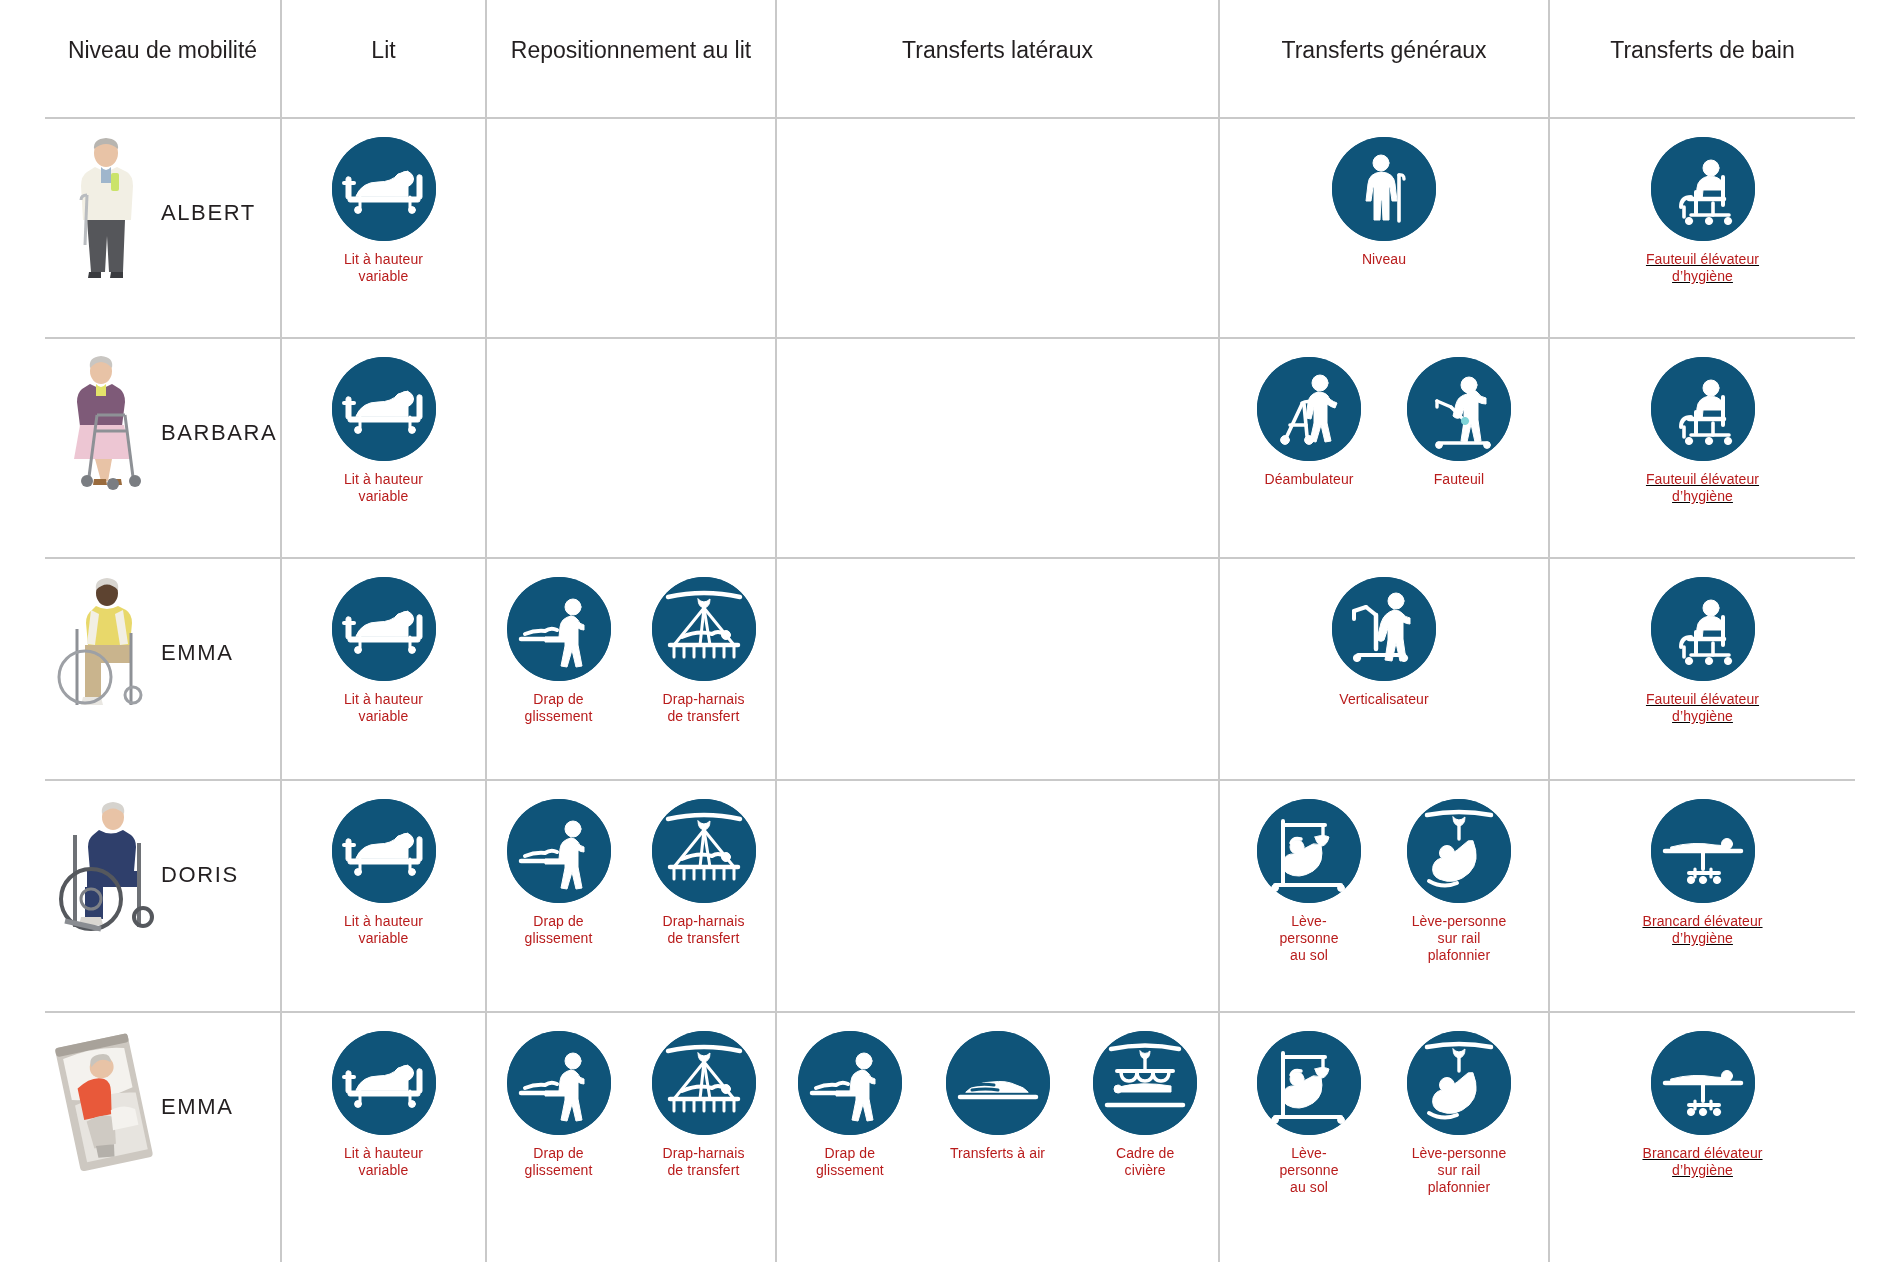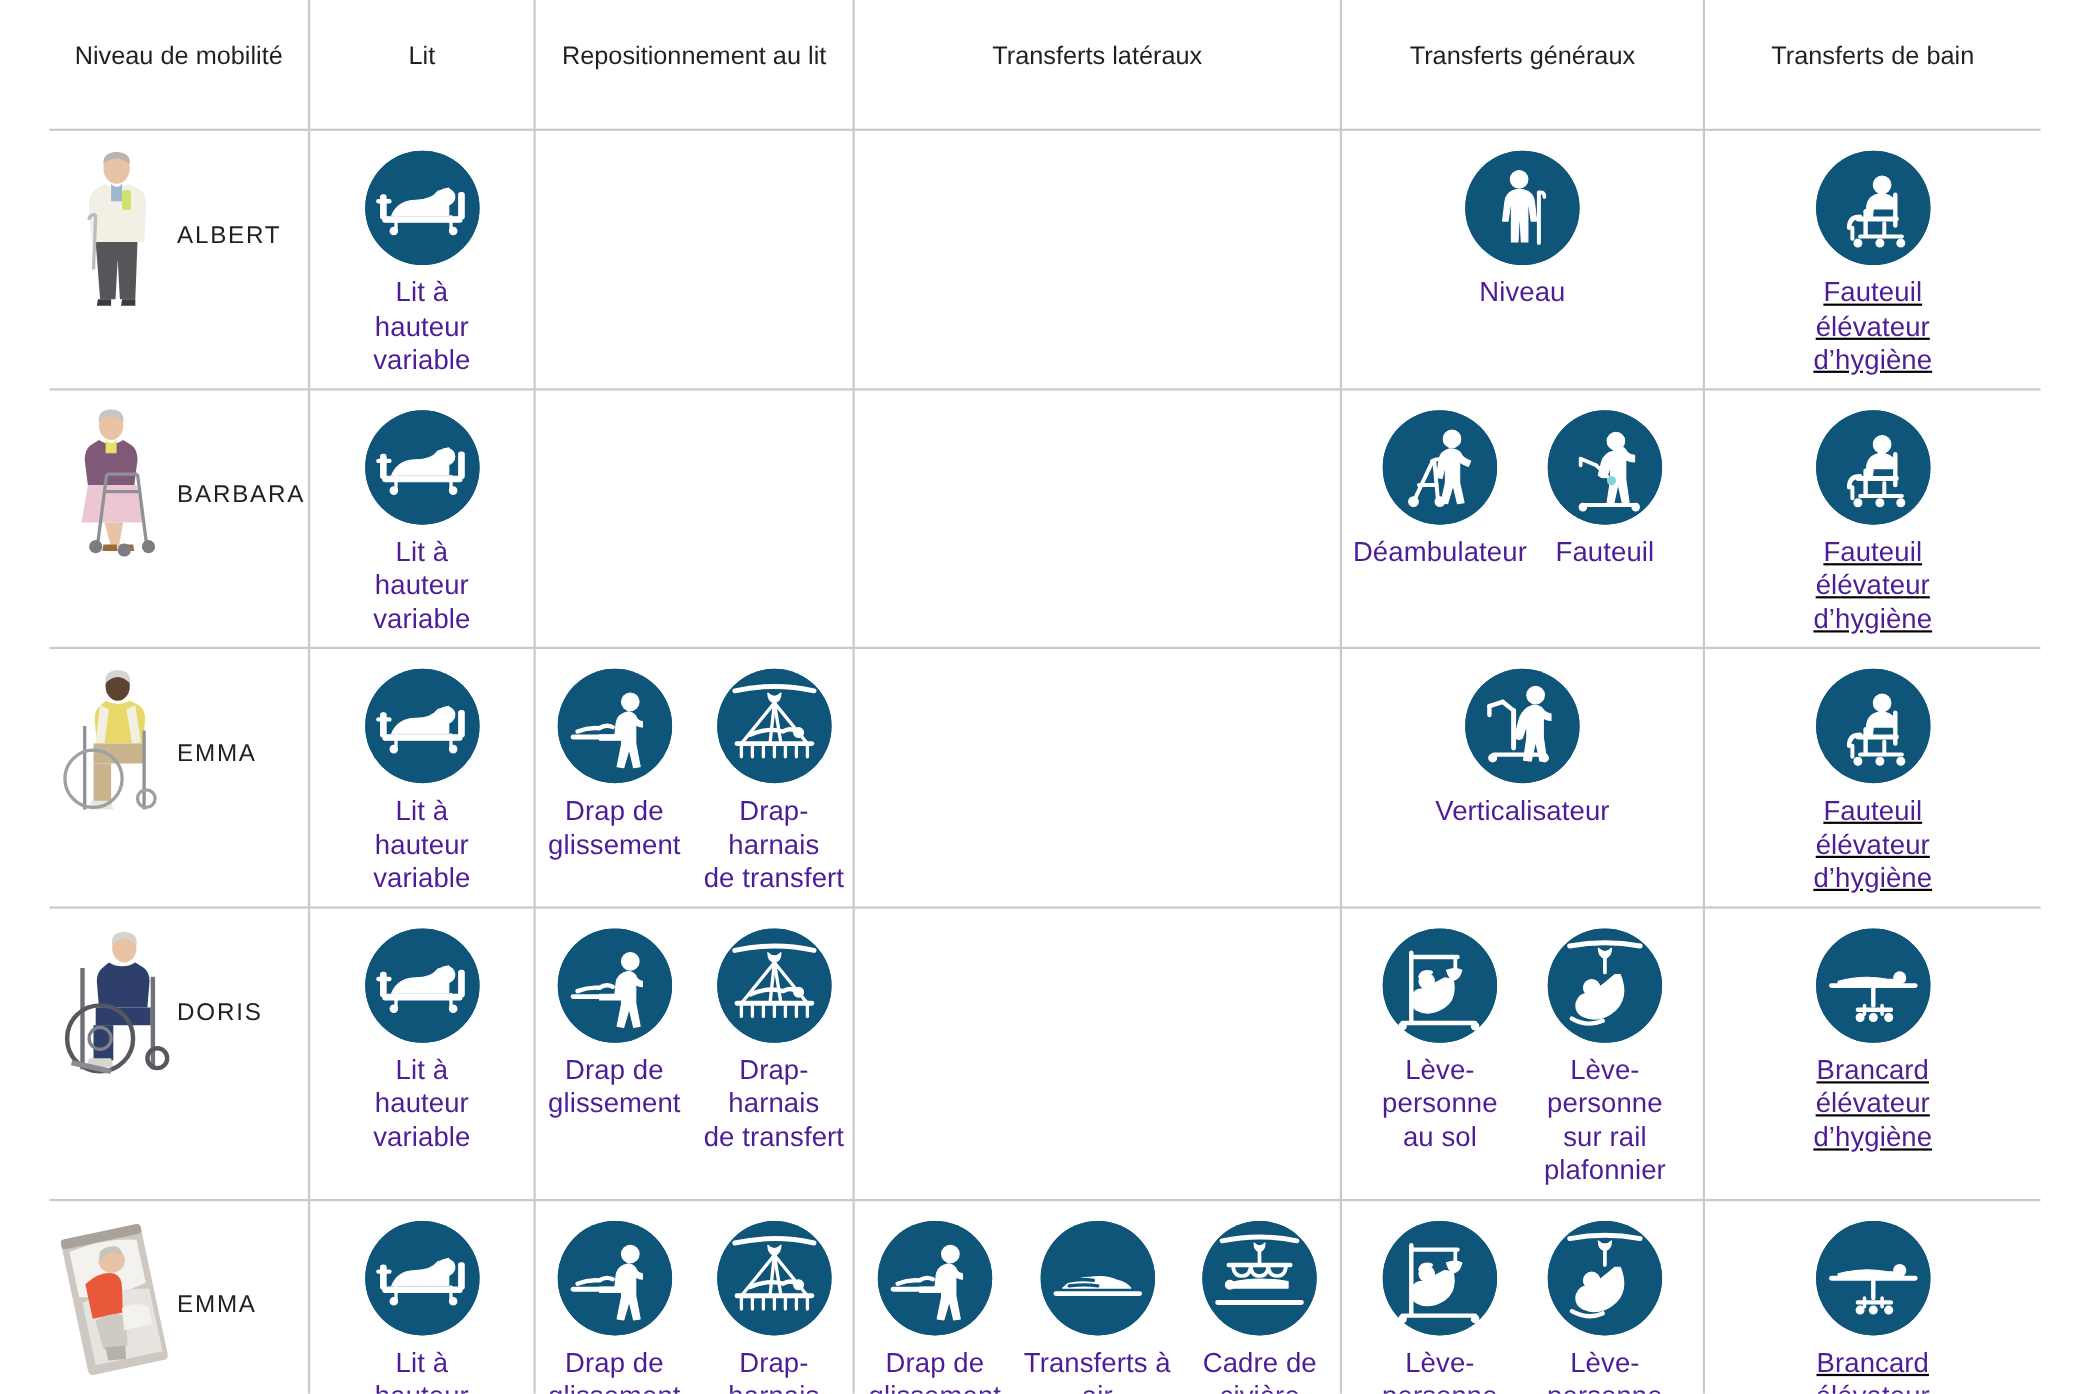--- a/index.html
+++ b/index.html
@@ -74,23 +74,23 @@
     width: 104px; height: 104px;
     border-radius: 50%;
     background: #0f5479;
     display: block;
     flex: 0 0 auto;
   }
   .badge svg { display: block; width: 104px; height: 104px; }
 
   .tool-label {
     margin-top: 10px;
-    font-size: 25px;
+    font-size: 14px;
     line-height: 1.22;
-    color: #4c1d95;
+    color: #b91c1c;
     text-align: center;
     letter-spacing: 0.1px;
     white-space: pre-line;
   }
 
   
   .mob-cell .cell-inner {
     flex-direction: row;
     justify-content: flex-start;
     align-items: center;

